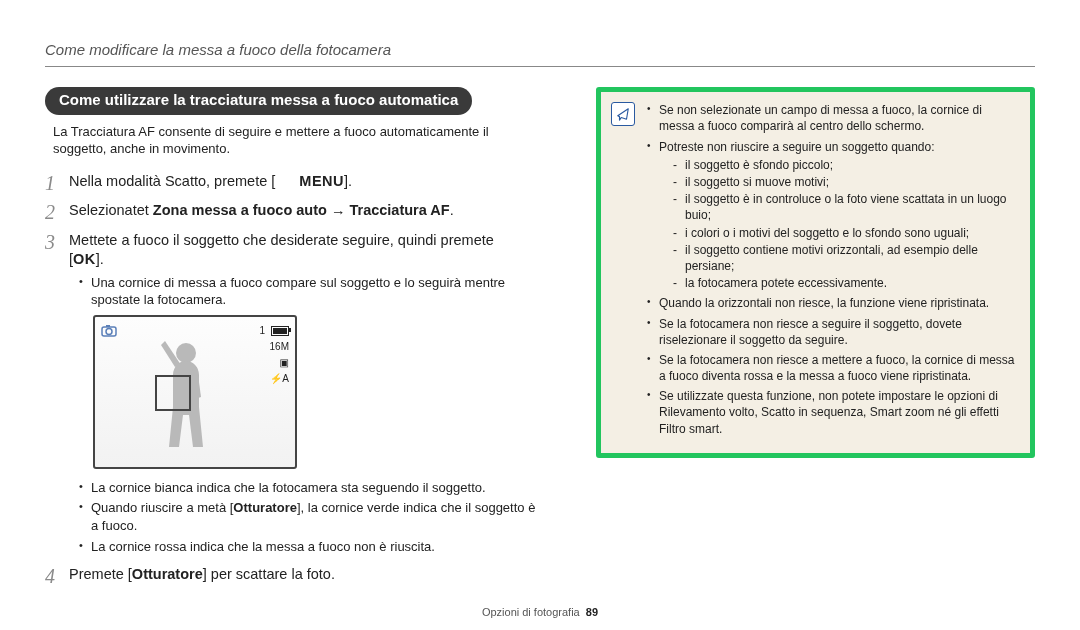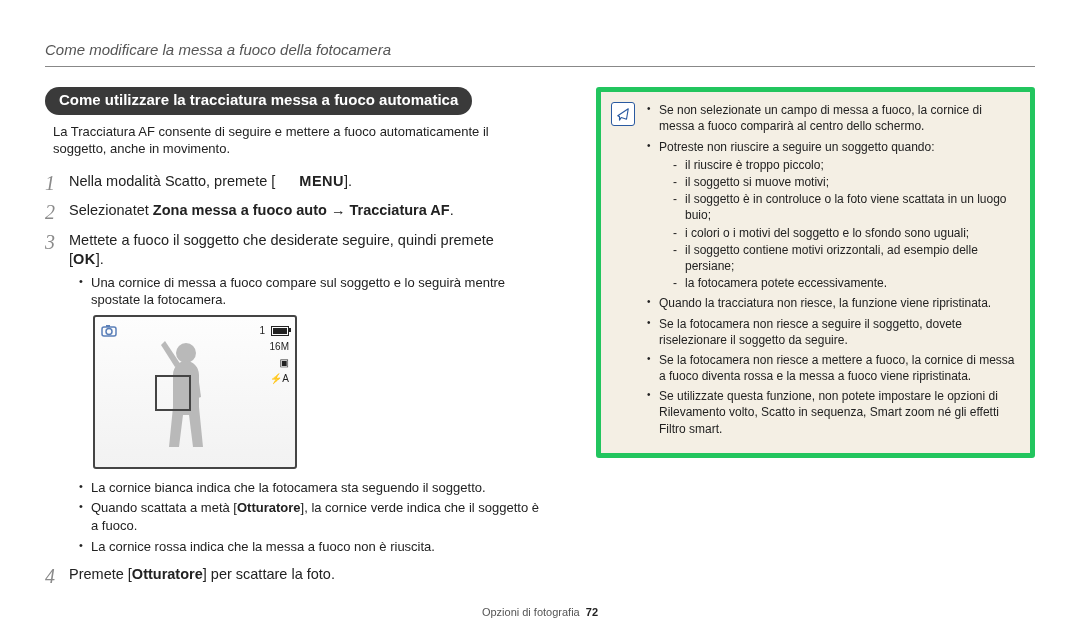--- a/index.html
+++ b/index.html
@@ -277,21 +277,21 @@
                 <path d="M24 30 L10 8 L14 4 L30 28 Z"></path>
                 <path d="M46 30 L50 60 L44 62 L40 34 Z"></path>
               </g>
             </svg>
             <div class="focus-box"></div>
           </div>
 
           <ul class="sub">
             <li>La cornice bianca indica che la fotocamera sta seguendo il soggetto.</li>
             <li>
-              <span>Quando scattata a metà [</span><span class="bold">Otturatore</span><span>], la cornice verde indica che il soggetto è a fuoco.</span>
+              <span>Quando riuscire a metà [</span><span class="bold">Otturatore</span><span>], la cornice verde indica che il soggetto è a fuoco.</span>
             </li>
             <li>La cornice rossa indica che la messa a fuoco non è riuscita.</li>
           </ul>
         </li>
         <li>
           <span>Premete [</span><span class="bold">Otturatore</span><span>] per scattare la foto.</span>
         </li>
       </ol>
 
     </div>
@@ -301,33 +301,33 @@
         <span class="note-icon">
           <svg viewBox="0 0 16 16">
               <path d="M2 10 L14 2 L12 14 L6 12 L4 15 L4 11 Z" fill="none" stroke="#2a5aa0" stroke-width="1.3" stroke-linejoin="round"></path>
             </svg>
         </span>
         <ul>
           <li>Se non selezionate un campo di messa a fuoco, la cornice di messa a fuoco comparirà al centro dello schermo.</li>
           <li>
             <span>Potreste non riuscire a seguire un soggetto quando:</span>
             <ul class="dash">
-              <li>il riuscire è troppo piccolo;</li>
+              <li>il soggetto è sfondo piccolo;</li>
               <li>il soggetto si muove motivi;</li>
               <li>il soggetto è in controluce o la foto viene scattata in un luogo buio;</li>
               <li>i colori o i motivi del soggetto e lo sfondo sono uguali;</li>
               <li>il soggetto contiene motivi orizzontali, ad esempio delle persiane;</li>
               <li>la fotocamera potete eccessivamente.</li>
             </ul>
           </li>
-          <li>Quando la tracciatura non riesce, la funzione viene ripristinata.</li>
+          <li>Quando la orizzontali non riesce, la funzione viene ripristinata.</li>
           <li>Se la fotocamera non riesce a seguire il soggetto, dovete riselezionare il soggetto da seguire.</li>
           <li>Se la fotocamera non riesce a mettere a fuoco, la cornice di messa a fuoco diventa rossa e la messa a fuoco viene ripristinata.</li>
           <li>Se utilizzate questa funzione, non potete impostare le opzioni di Rilevamento volto, Scatto in sequenza, Smart zoom né gli effetti Filtro smart.</li>
         </ul>
       </div>
     </div>
   </div>
 
   <div class="footer">
-    <span>Opzioni di fotografia</span>&nbsp;&nbsp;<span class="pg">72</span>
+    <span>Opzioni di fotografia</span>&nbsp;&nbsp;<span class="pg">89</span>
   </div>
 </div>
 
 </body></html>

